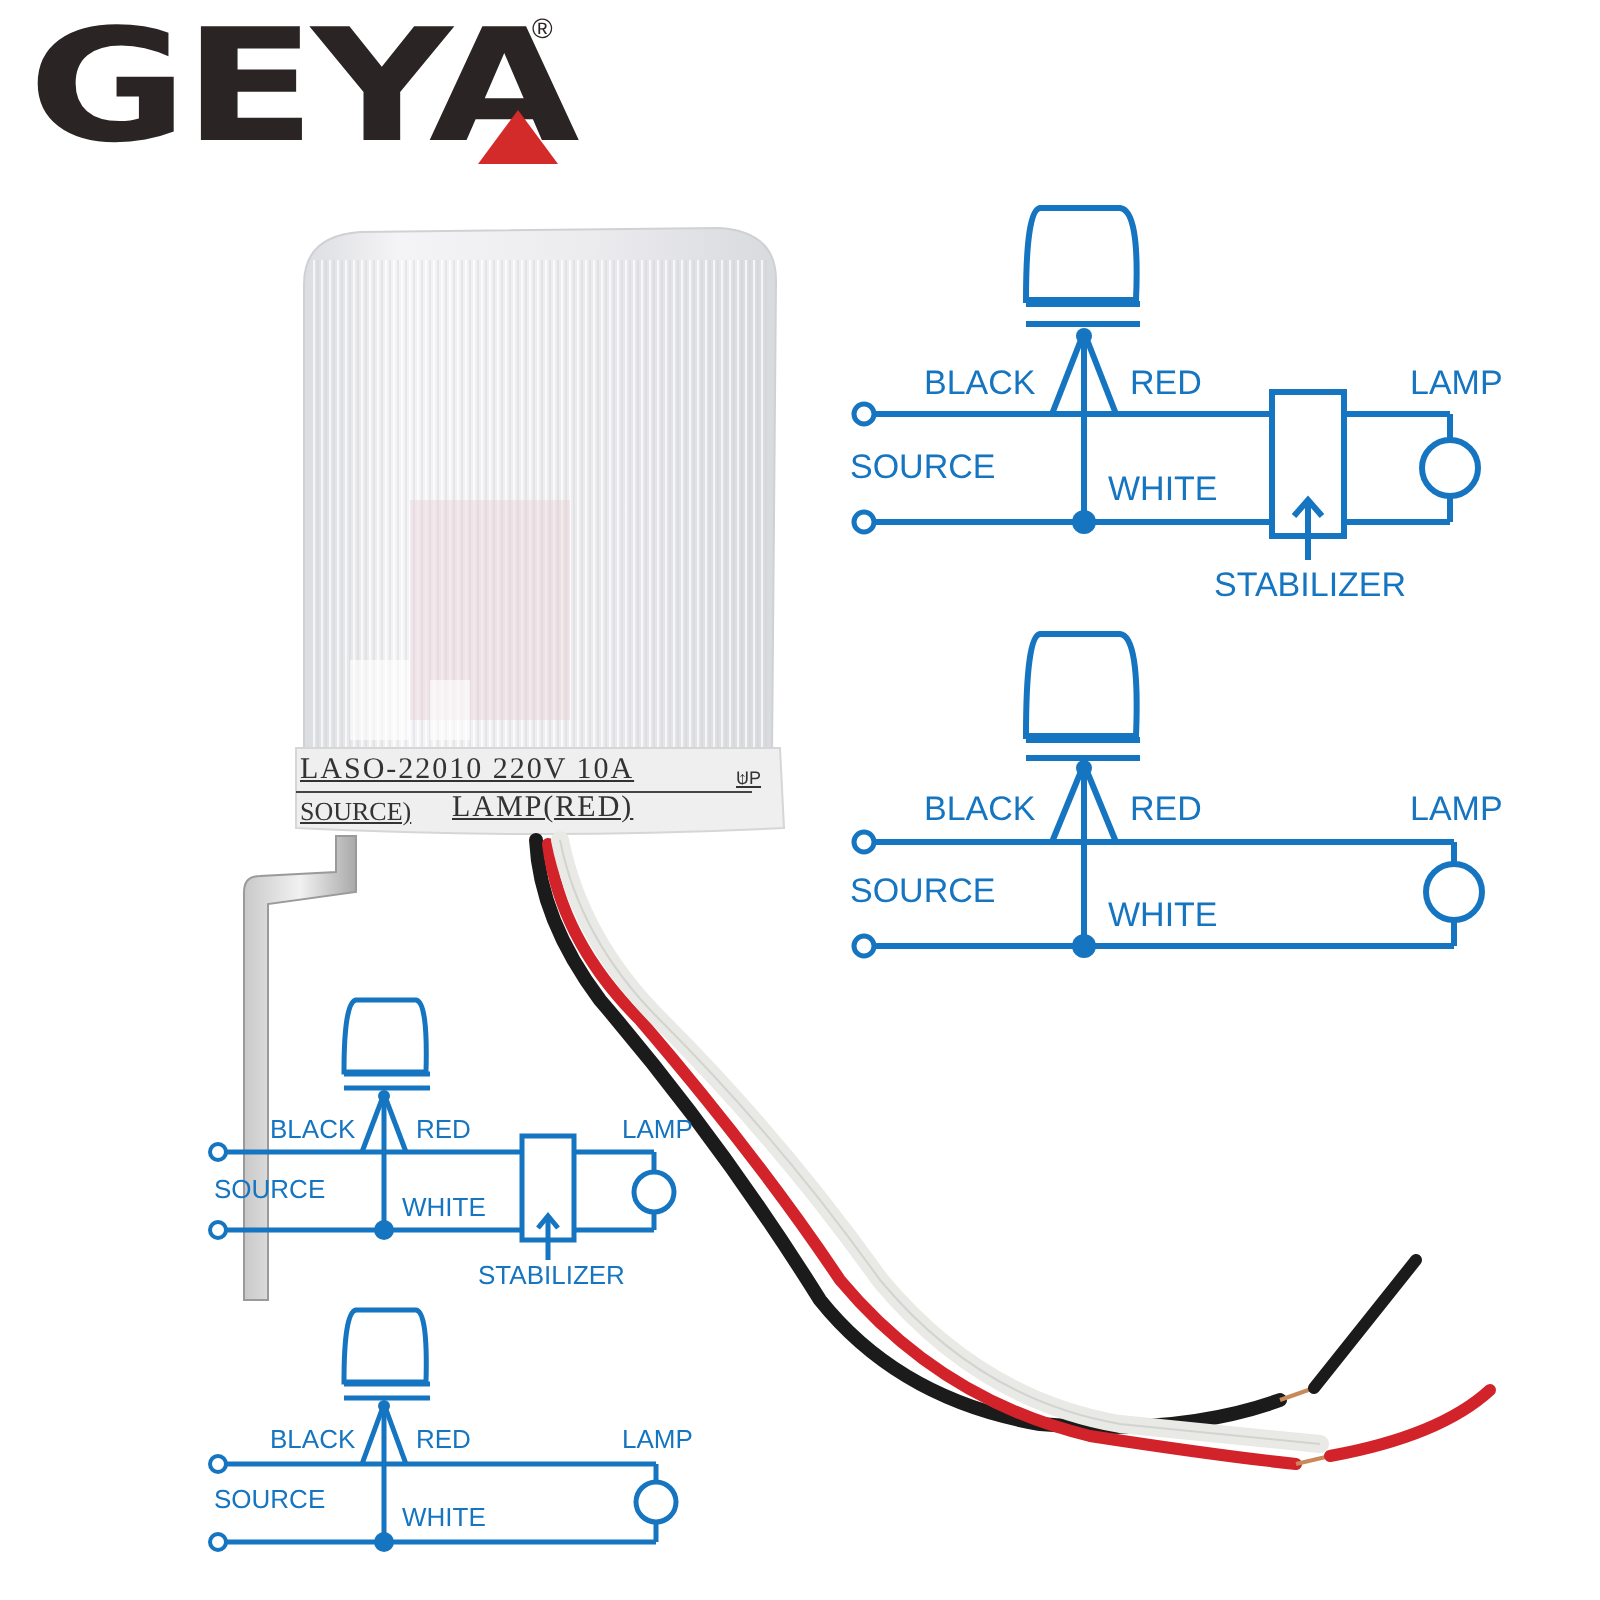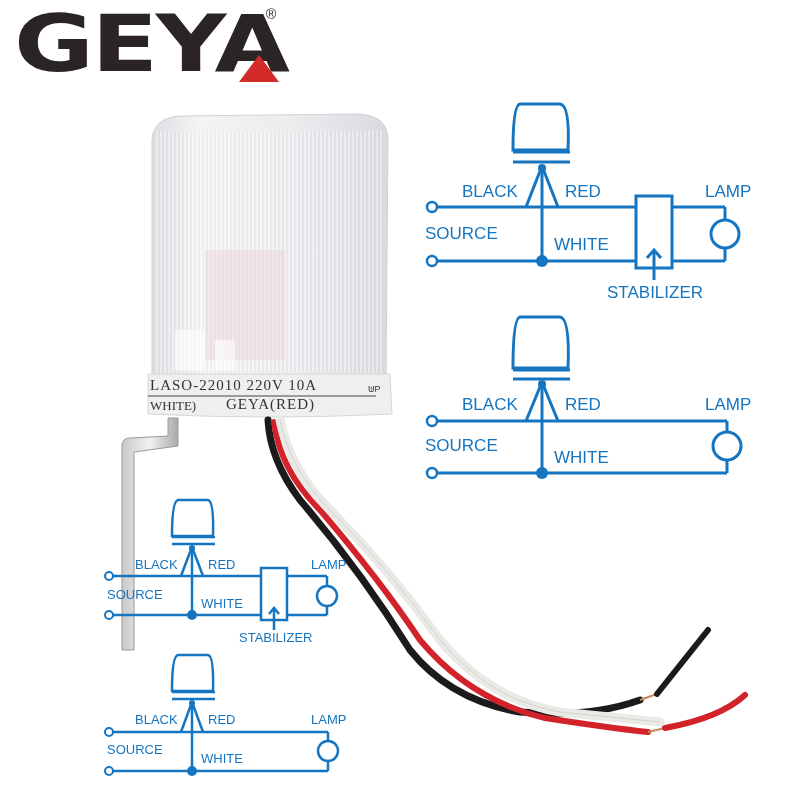--- a/index.html
+++ b/index.html
@@ -4,21 +4,21 @@
 <style>
   html, body { margin:0; padding:0; background:#ffffff; }
   body { width:800px; height:800px; position:relative; overflow:hidden; font-family:"Liberation Sans", sans-serif; }
   .abs { position:absolute; }
   .logo { left:14px; top:4px; width:270px; height:80px; }
   .logo-text { position:absolute; left:0; top:0; font-family:"DejaVu Sans", sans-serif; font-weight:bold; font-size:78px; letter-spacing:-2px; color:#2a2524; line-height:80px; transform:scaleX(1.25); transform-origin:left top; }
   .logo-reg { position:absolute; left:252px; top:2px; font-size:14px; color:#2a2524; }
   .diag-label { position:absolute; color:#1675c0; font-family:Liberation Sans, sans-serif; font-size:17px; white-space:nowrap; }
   .diag-label.sm { font-size:13px; }
   svg { position:absolute; overflow:visible; }
-  .device-text { position:absolute; font-family:"Liberation Serif", serif; color:#333; white-space:nowrap; }
+  .device-text { position:absolute; font-family:"Liberation Serif", serif; color:#333; white-space:nowrap;text-decoration:underline; }
 </style>
 </head>
 <body>
 
 <div class="abs logo">
   <div class="logo-text">GEYA</div>
   <svg width="60" height="40" style="left:217px;top:45px">
     <polygon points="8,33 28,6 48,33" fill="#d32a2a"></polygon>
   </svg>
   <div class="logo-reg">®</div>
@@ -50,22 +50,22 @@
   <path d="M152,142 Q152,118 180,116 L360,114 Q388,116 388,140 L386,378 L152,378 Z" fill="url(#dome)" stroke="#d0d1d5" stroke-width="1"></path>
   <rect x="156" y="130" width="228" height="246" fill="url(#ribs)"></rect>
   <rect x="205" y="250" width="80" height="110" fill="#e7c9cf" opacity="0.35"></rect>
   <rect x="175" y="330" width="30" height="40" fill="#ffffff" opacity="0.6"></rect>
   <rect x="215" y="340" width="20" height="30" fill="#ffffff" opacity="0.6"></rect>
   <path d="M148,374 L390,374 L392,414 Q270,420 148,414 Z" fill="#efefef" stroke="#d6d6d6"></path>
   <line x1="148" y1="396" x2="376" y2="396" stroke="#444" stroke-width="1"></line>
 </svg>
 
 <div class="device-text" style="left:150px;top:377px;font-size:15px;letter-spacing:1px">LASO-22010 220V 10A</div>
-<div class="device-text" style="left:150px;top:398px;font-size:13px">WHITE)</div>
-<div class="device-text" style="left:226px;top:396px;font-size:15px;letter-spacing:1px">GEYA(RED)</div>
+<div class="device-text" style="left:150px;top:398px;font-size:13px">SOURCE)</div>
+<div class="device-text" style="left:226px;top:396px;font-size:15px;letter-spacing:1px">LAMP(RED)</div>
 <div class="device-text" style="left:369px;top:384px;font-size:9px;font-family:'Liberation Sans',sans-serif">↑</div>
 <div class="device-text" style="left:368px;top:384px;font-size:9px;font-family:'Liberation Sans',sans-serif">UP</div>
 
 <svg width="800" height="800" style="left:0;top:0">
   <path d="M268,420 Q270,460 300,500 Q360,570 410,650 Q450,700 520,712 Q590,718 640,700" fill="none" stroke="#1b1b1b" stroke-width="7" stroke-linecap="round"></path>
   <path d="M640,700 L657,694" stroke="#c88a5a" stroke-width="2"></path>
   <path d="M657,694 L708,630" stroke="#1b1b1b" stroke-width="6" stroke-linecap="round"></path>
   <path d="M274,422 Q280,470 320,510 Q380,580 420,640 Q470,700 545,718 Q610,728 648,732" fill="none" stroke="#d2232a" stroke-width="6" stroke-linecap="round"></path>
   <path d="M648,732 L665,728" stroke="#c88a5a" stroke-width="2"></path>
   <path d="M665,728 Q720,718 745,695" fill="none" stroke="#d2232a" stroke-width="6" stroke-linecap="round"></path>

